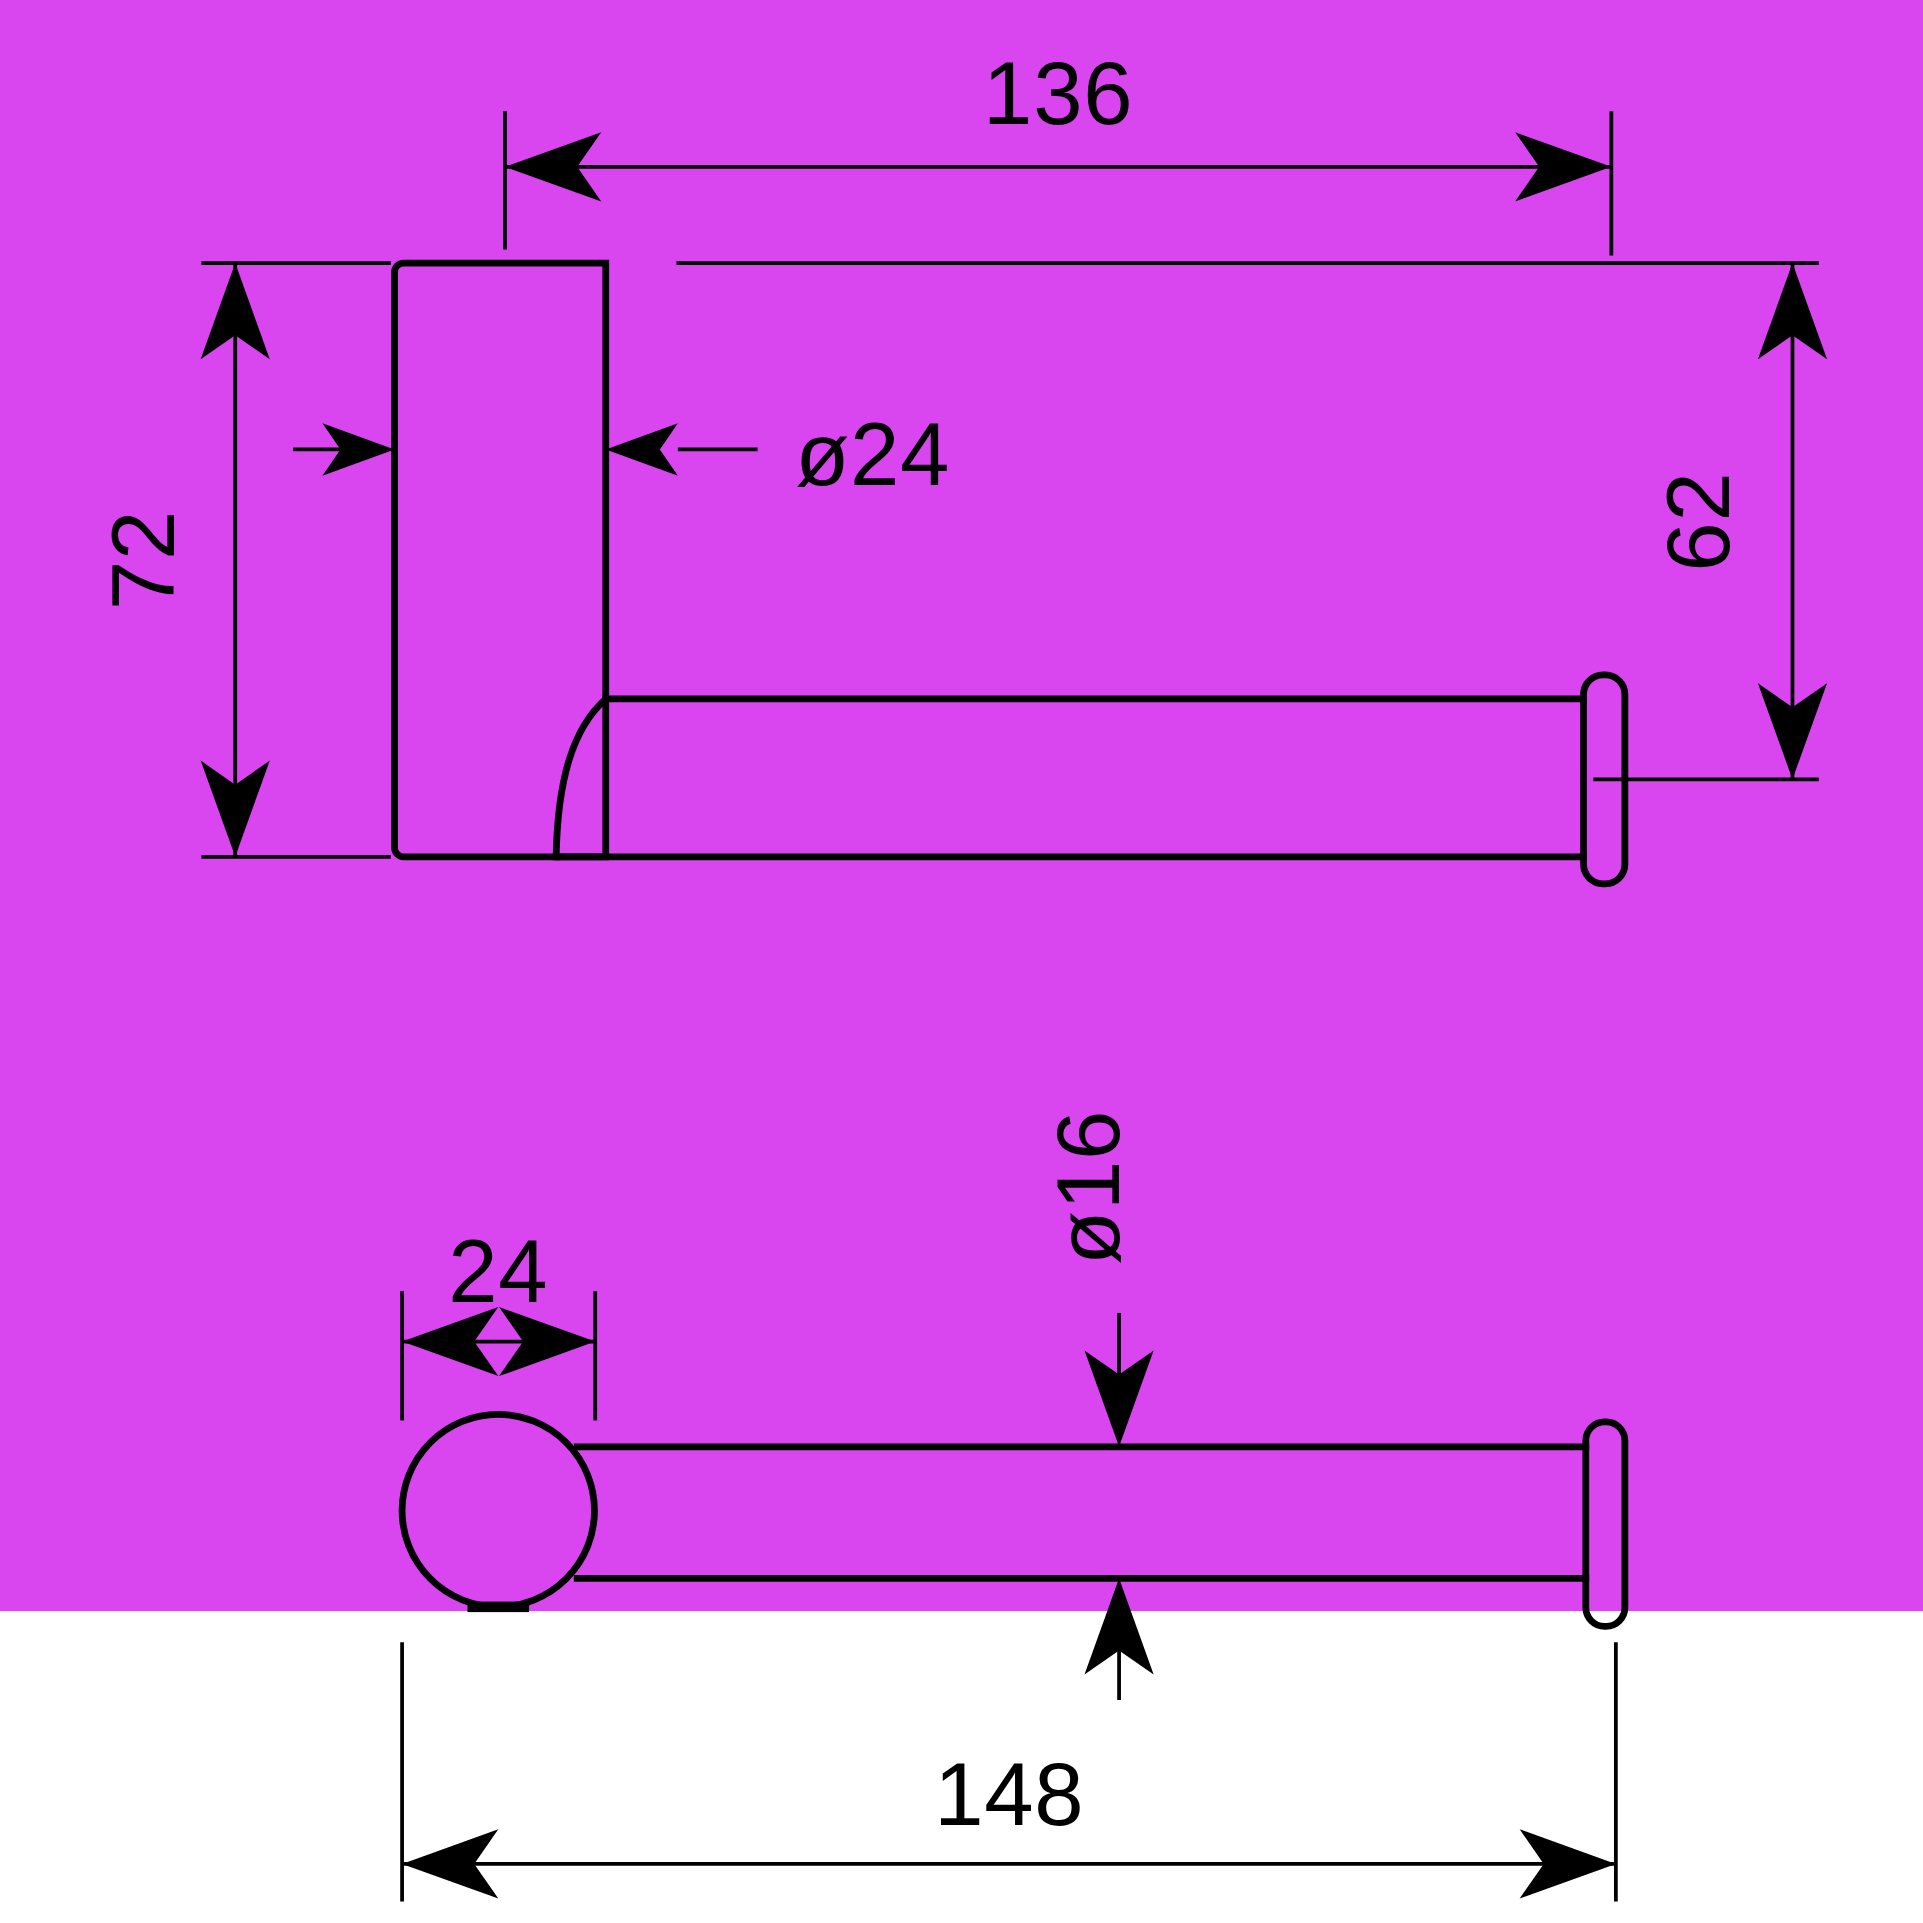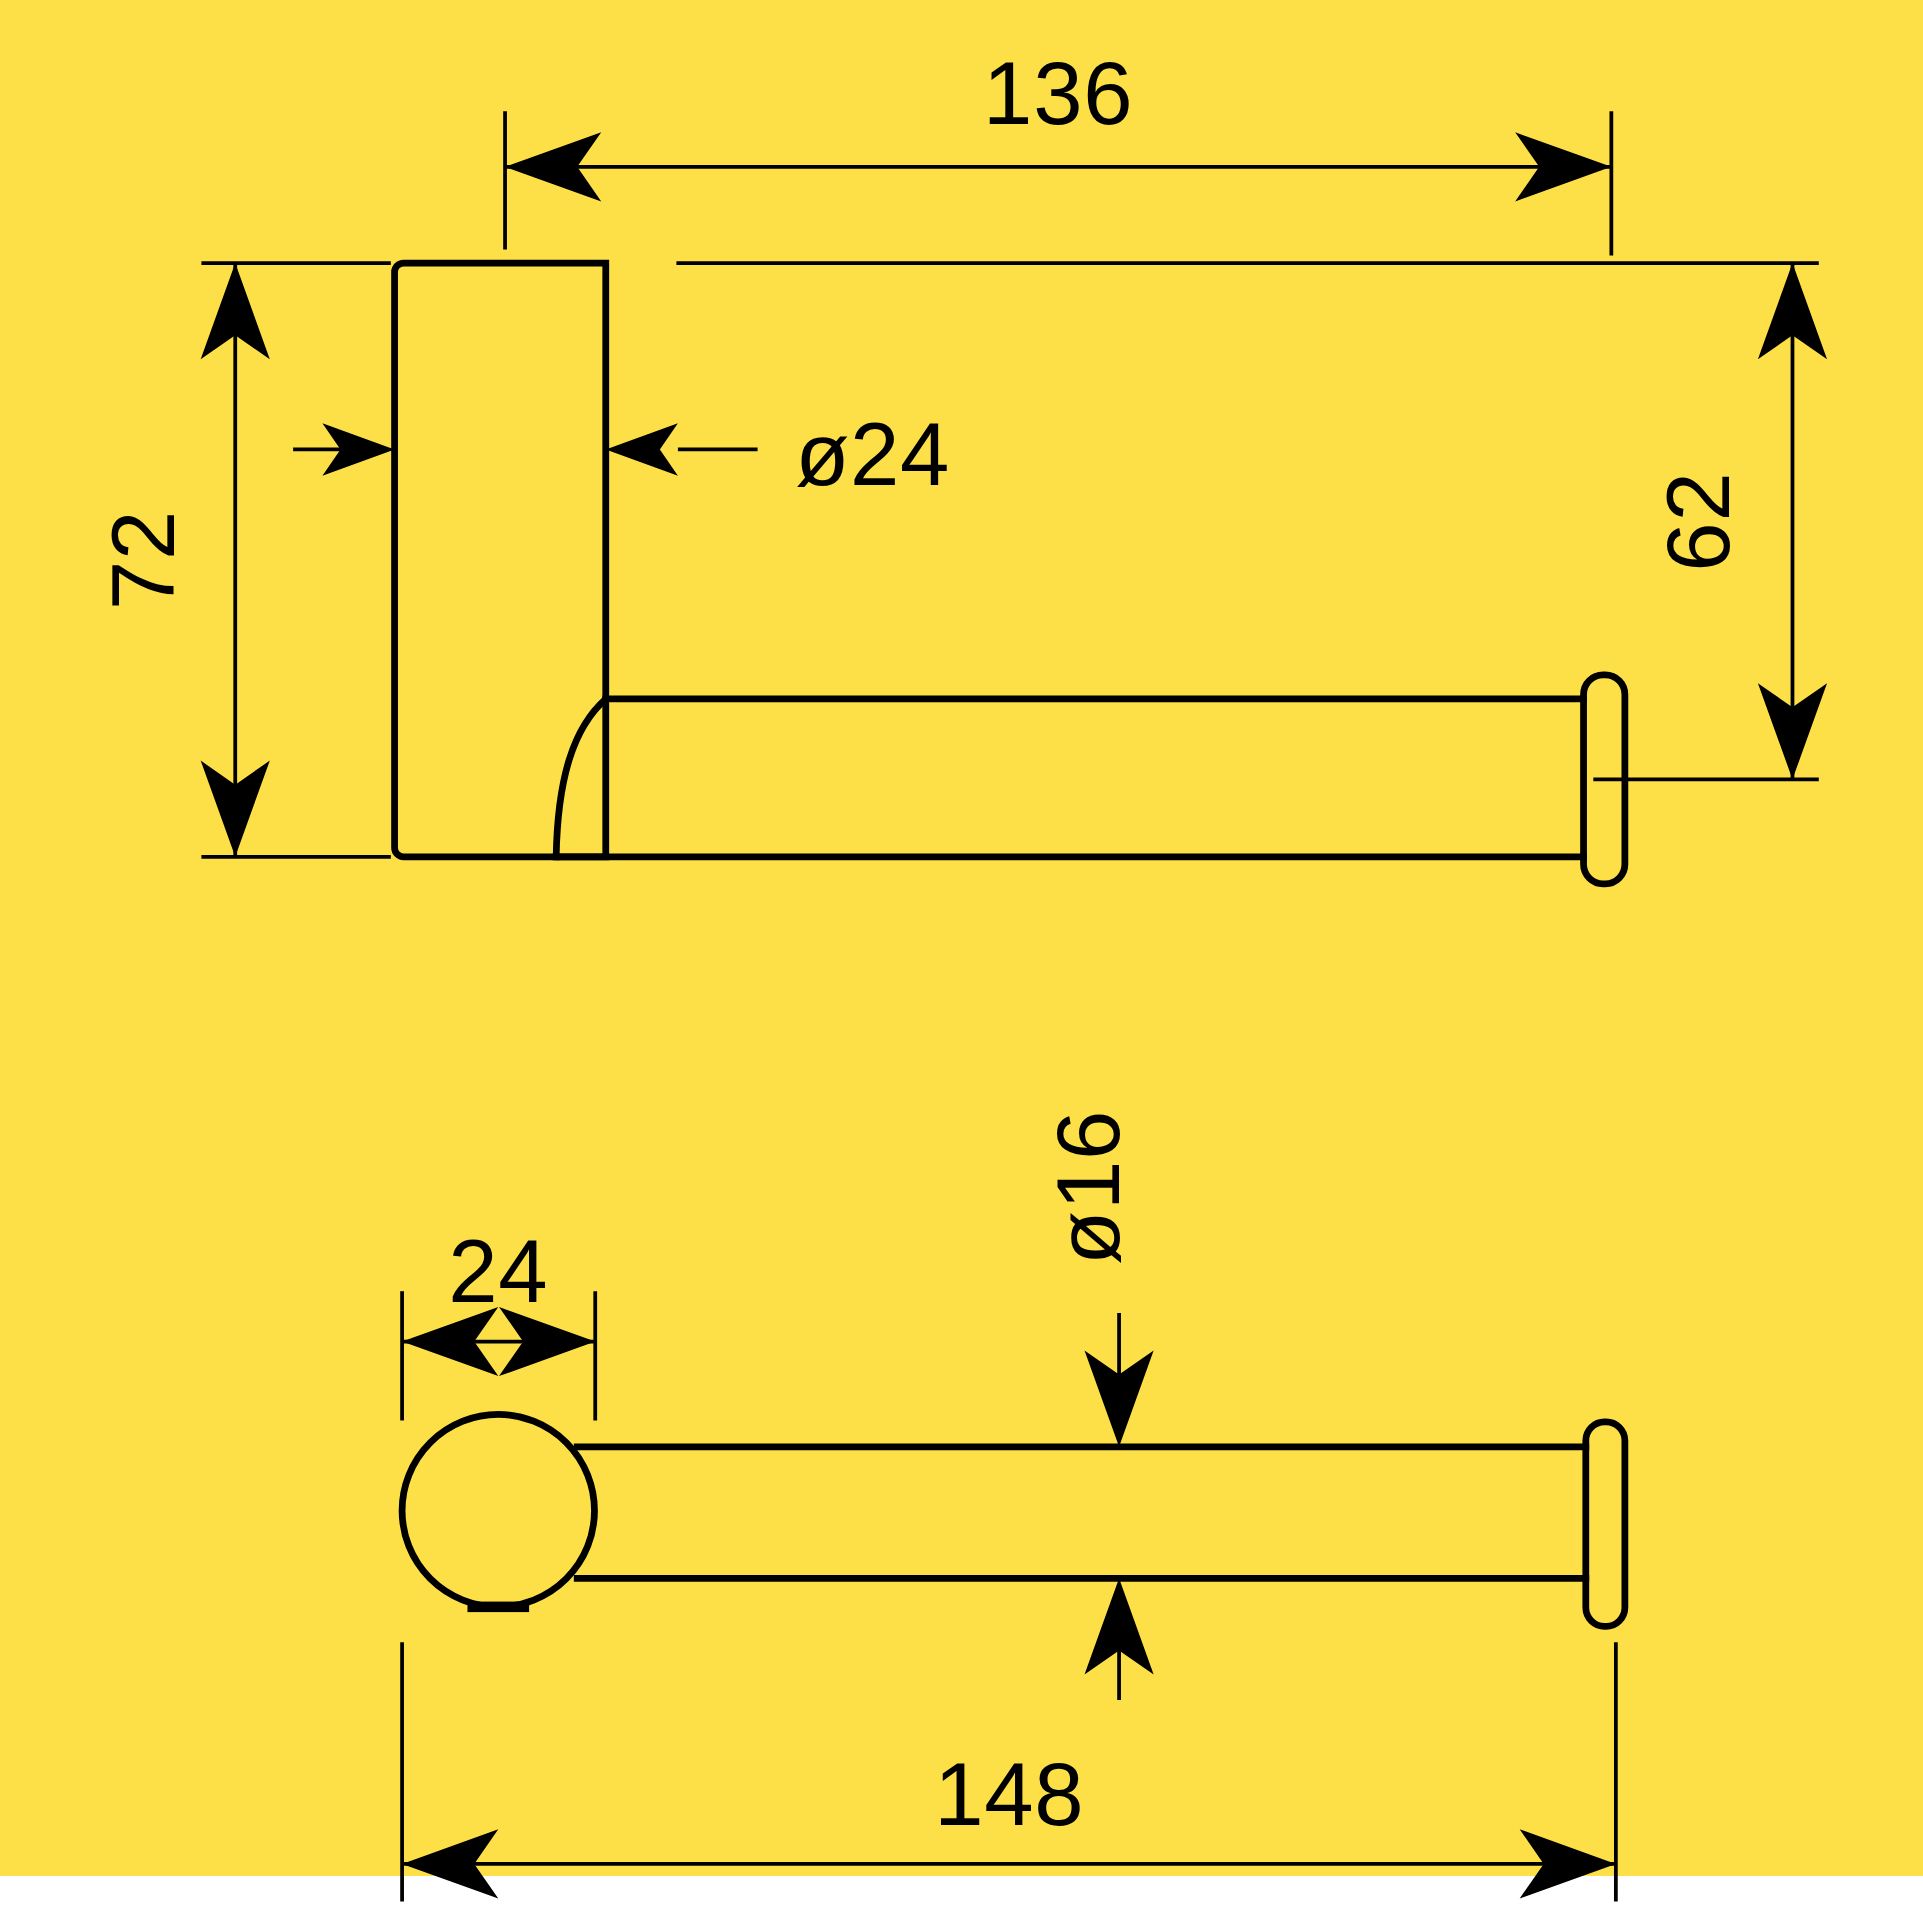--- a/index.html
+++ b/index.html
@@ -9,22 +9,22 @@
   }
   body {
     width: 1924px;
     height: 1924px;
     font-family: "Liberation Sans", sans-serif;
     overflow: hidden;
   }
   #drawing-root {
     position: relative;
     width: 1924px;
-    height: 1876px;
-    background: #fde047;
+    height: 1611px;
+    background: #d946ef;
   }
   svg#cad-svg {
     display: block;
     width: 1924px;
     height: 1924px;
   }
   .obj-line {
     fill: none;
     stroke: #000000;
     stroke-width: 9;

